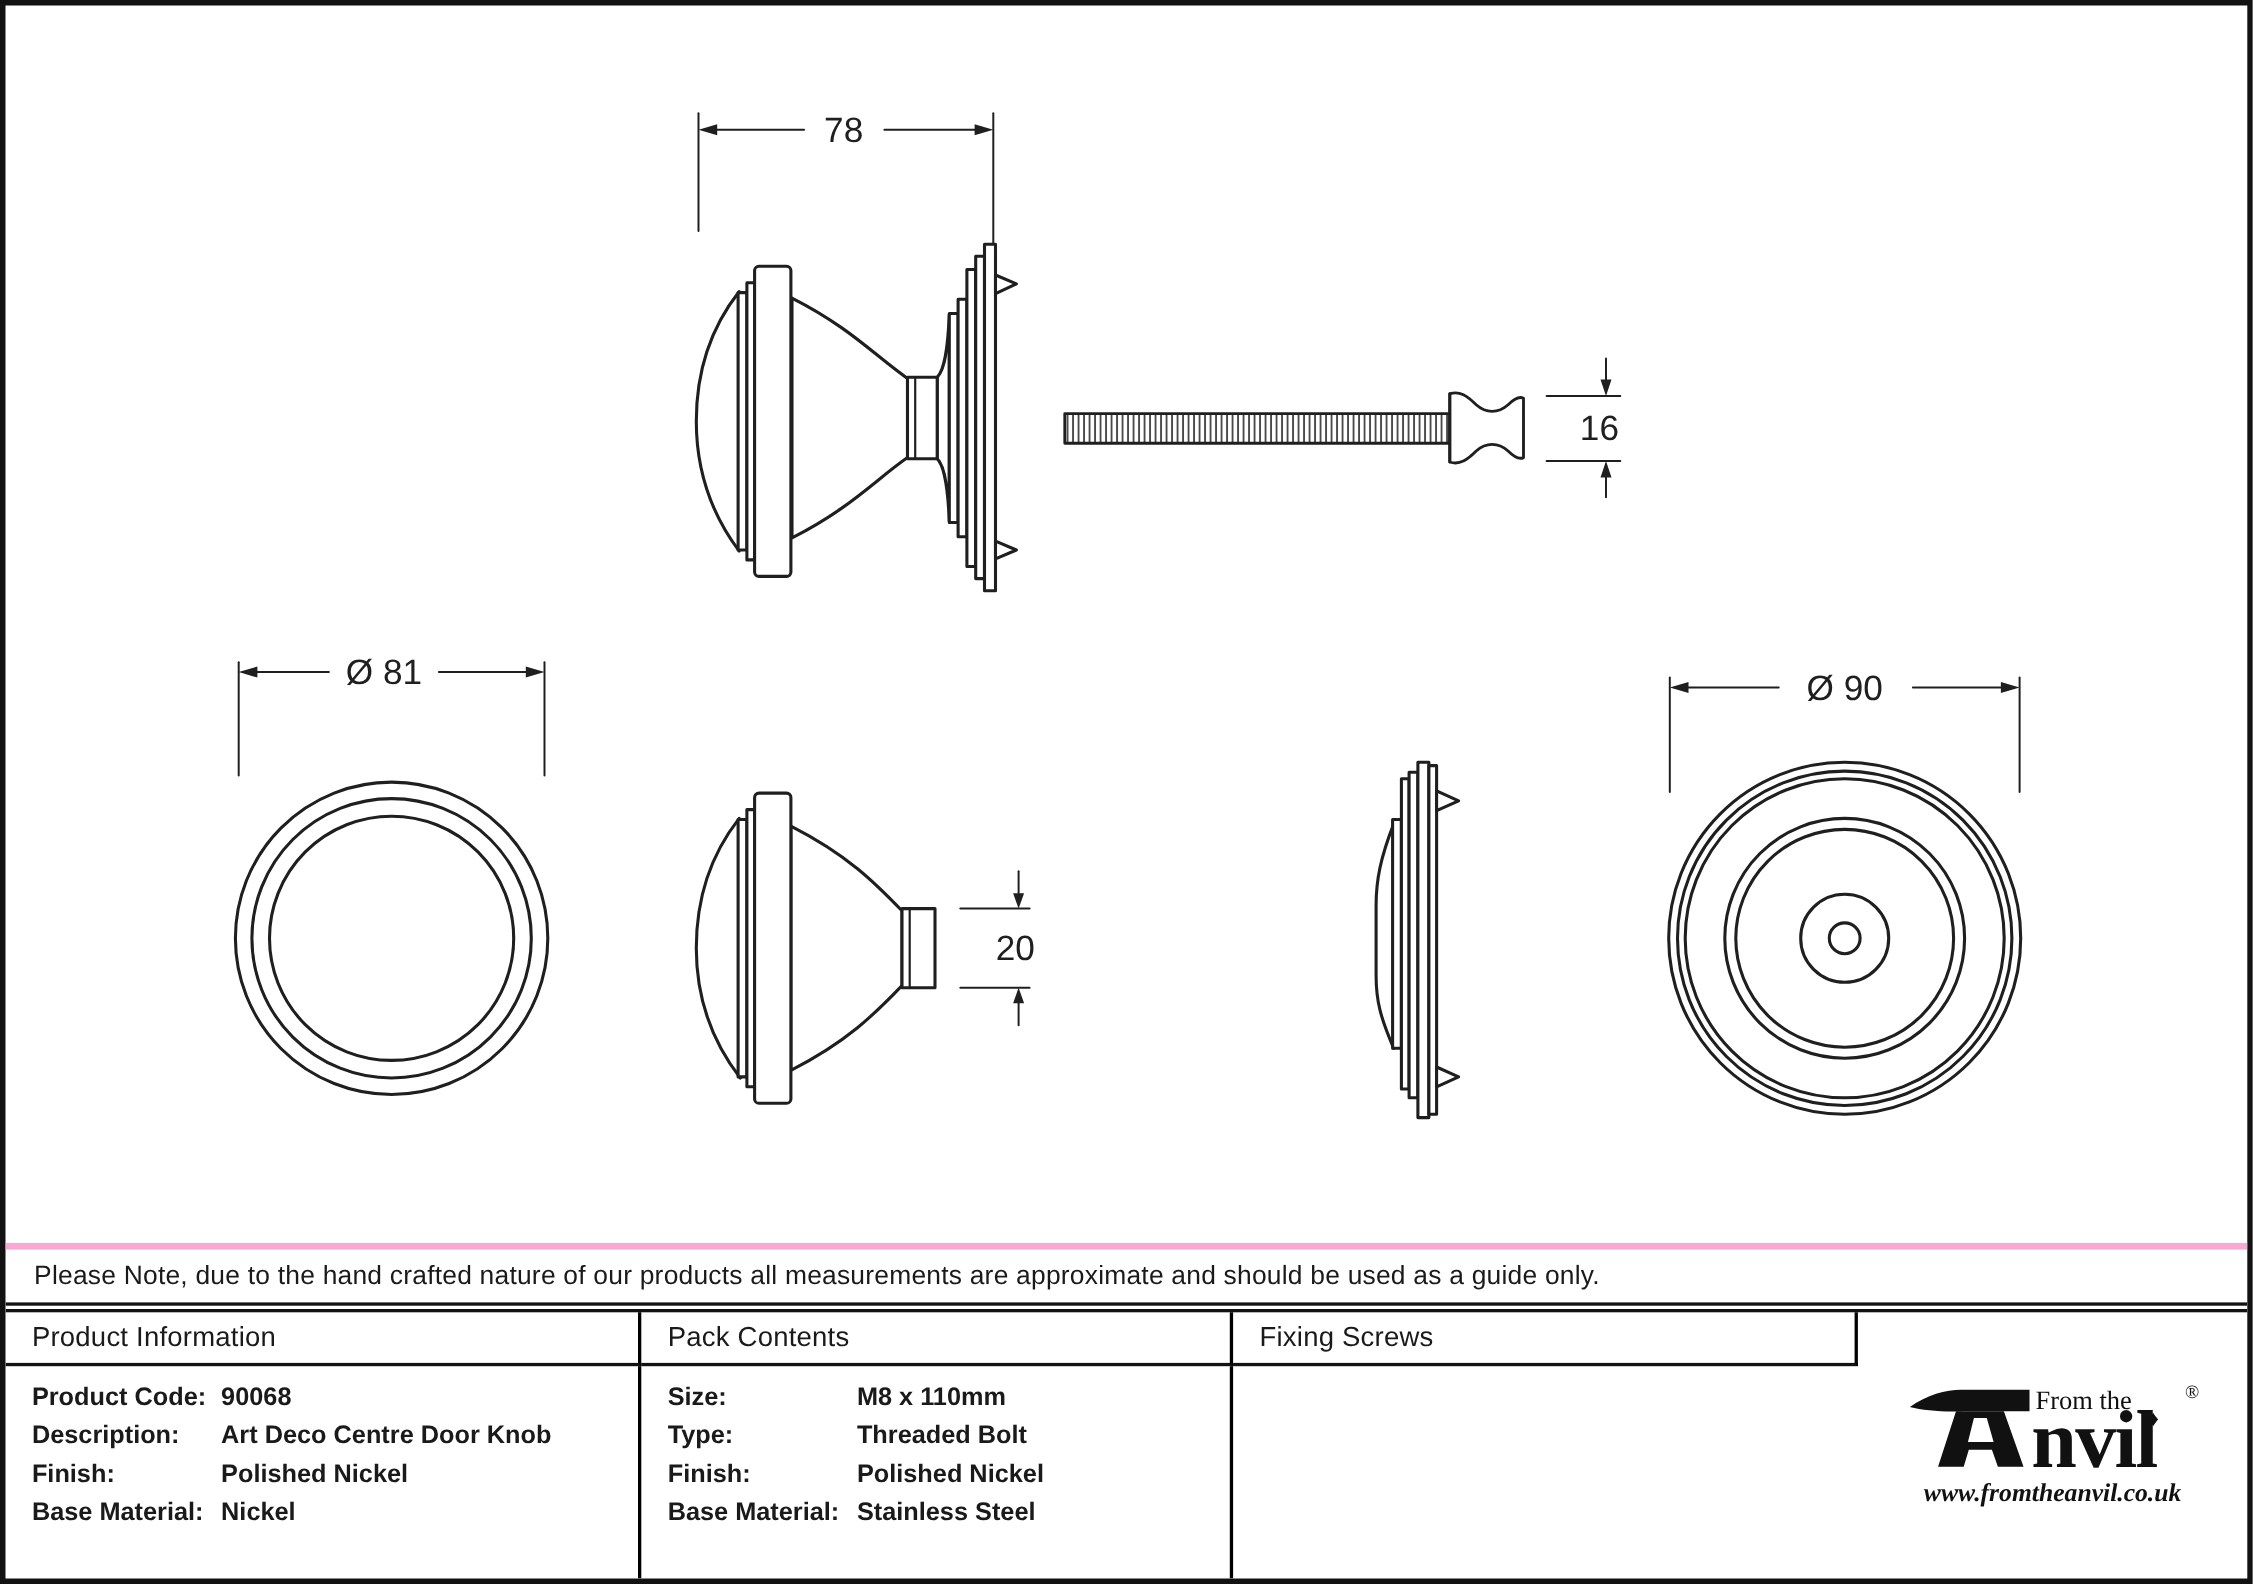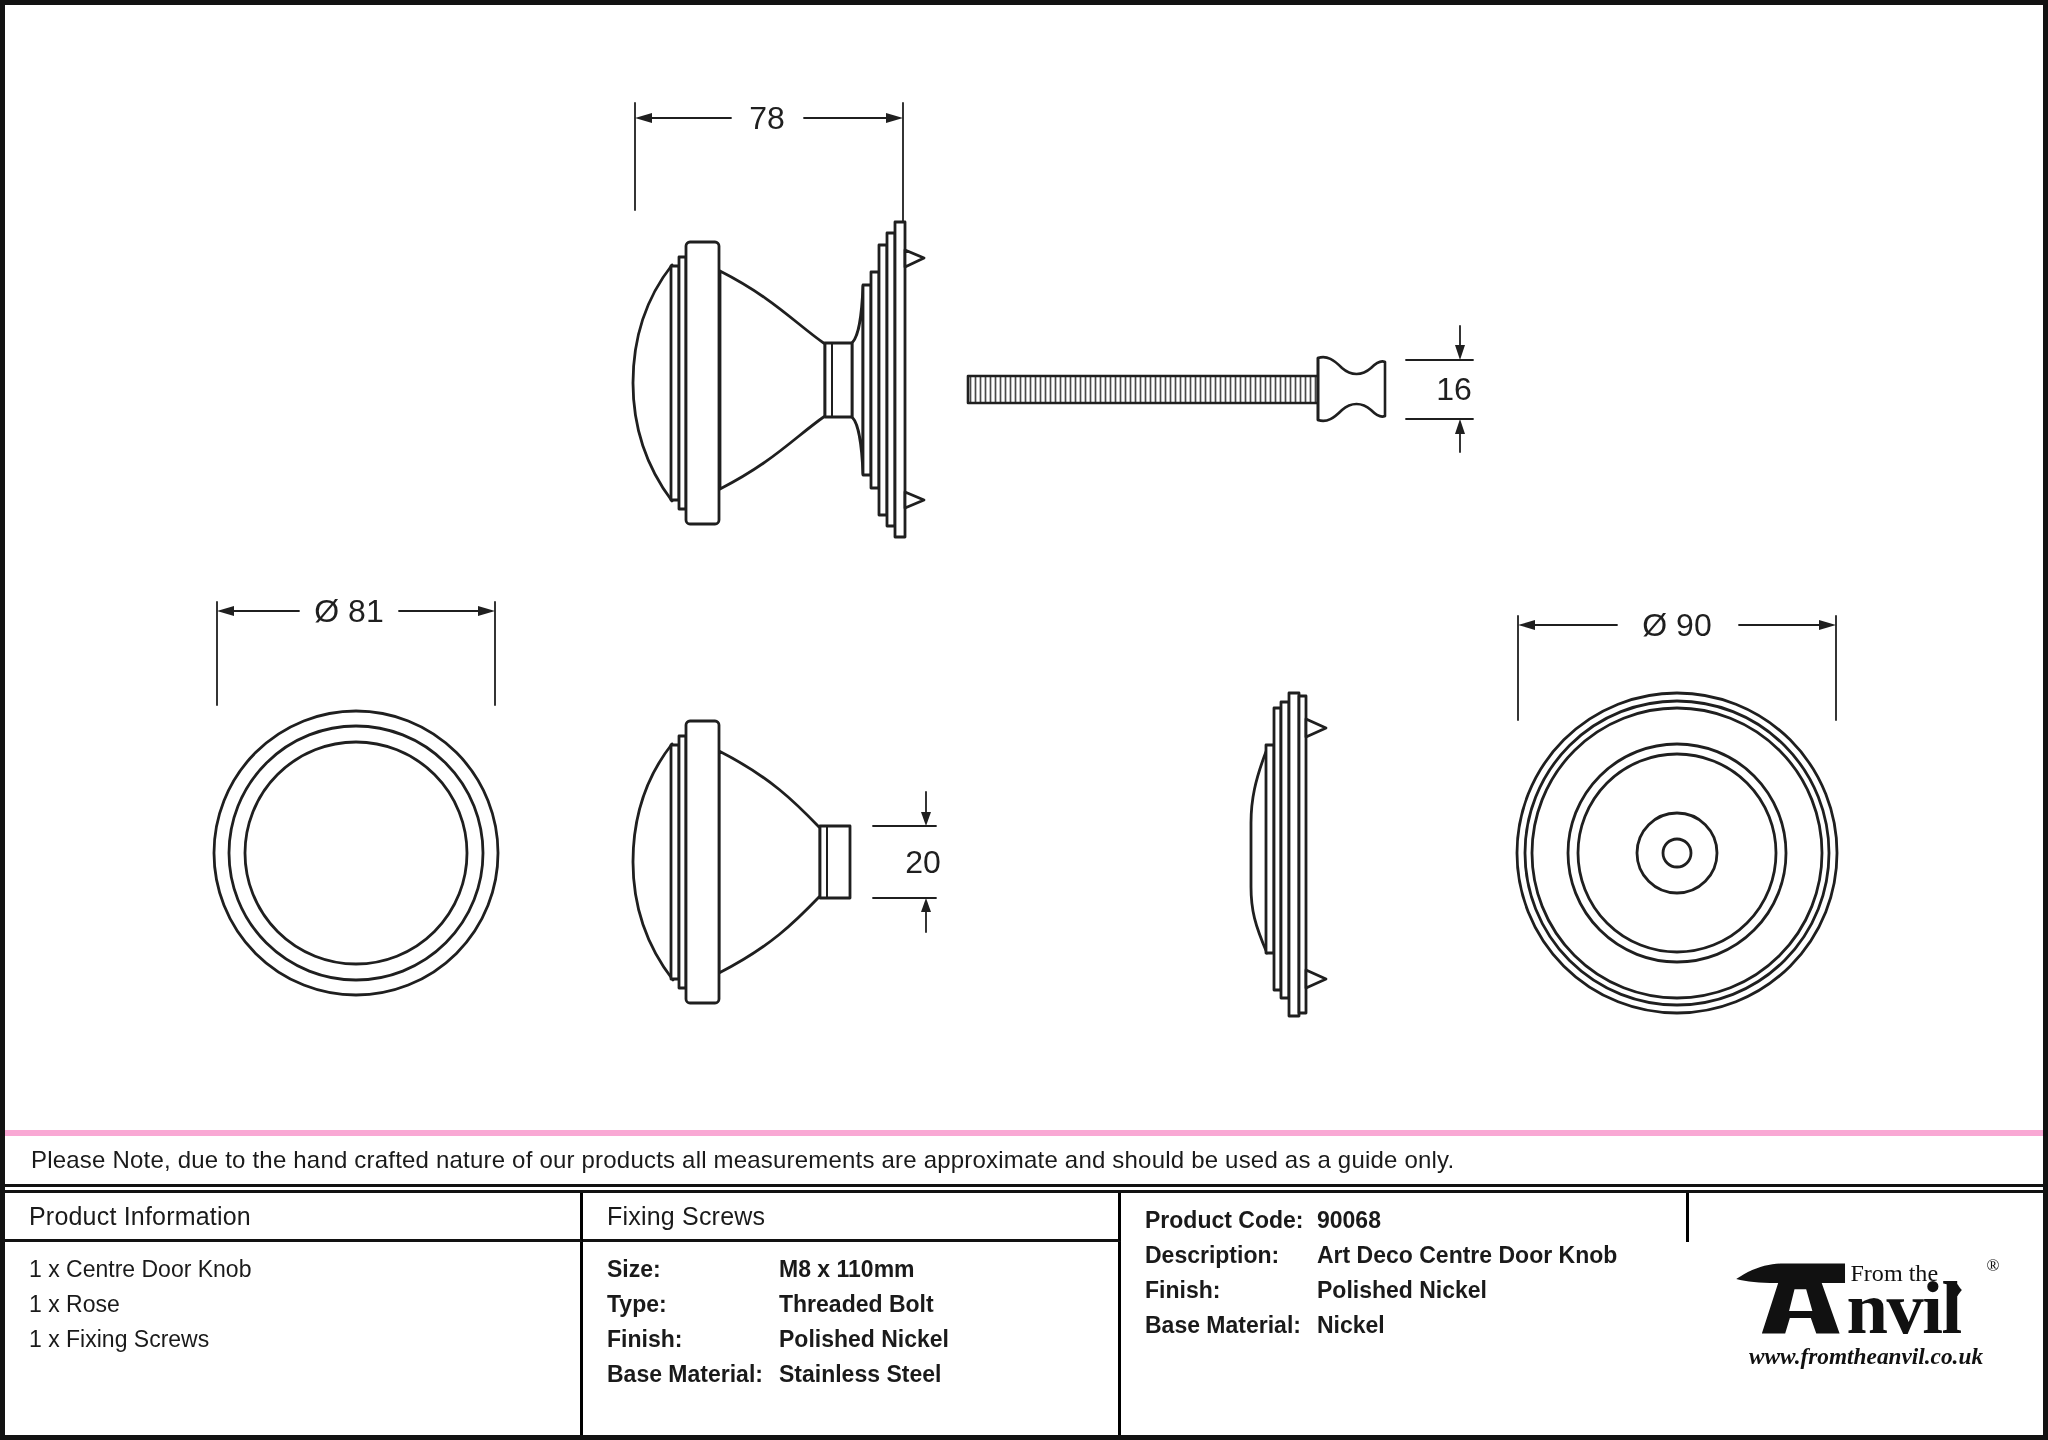--- a/index.html
+++ b/index.html
@@ -173,20 +173,21 @@
     </g>
   </svg>
 
   <div class="note-band">
     <span>Please Note, due to the hand crafted nature of our products all measurements are approximate and should be used as a guide only.</span>
   </div>
 
   <div class="spec-table">
 
     <div class="cell header vline">Product Information</div>
+    <div class="cell header vline">Pack Contents</div>
     <div class="cell header vline">Fixing Screws</div>
 
     <div class="cell logo-cell">
       <svg class="logo-svg" width="272" height="148" viewBox="0 0 350 190">
 
         <g fill="#111111">
           <path d="M8,50 C28,36 50,30 68,30 L148,30 L148,55 L72,55 C46,56 24,54 8,50 Z"></path>
           <path d="M62,55 L118,55 L141,120 L111,120 L104,100 L77,100 L71,120 L41,120 Z"></path>
           <path d="M83,63 L98,63 L106,91 L76,91 Z" fill="#ffffff"></path>
         </g>
@@ -210,25 +211,20 @@
       <div class="spec-row">
         <span class="lbl">Finish:</span>
         <span class="val">Polished Nickel</span>
       </div>
       <div class="spec-row">
         <span class="lbl">Base Material:</span>
         <span class="val">Nickel</span>
       </div>
     </div>
 
-    <div class="cell body vline">
-      <div class="pack-item">1 x Centre Door Knob</div>
-      <div class="pack-item">1 x Rose</div>
-      <div class="pack-item">1 x Fixing Screws</div>
-    </div>
 
     <div class="cell body vline">
       <div class="spec-row">
         <span class="lbl">Size:</span>
         <span class="val">M8 x 110mm</span>
       </div>
       <div class="spec-row">
         <span class="lbl">Type:</span>
         <span class="val">Threaded Bolt</span>
       </div>

